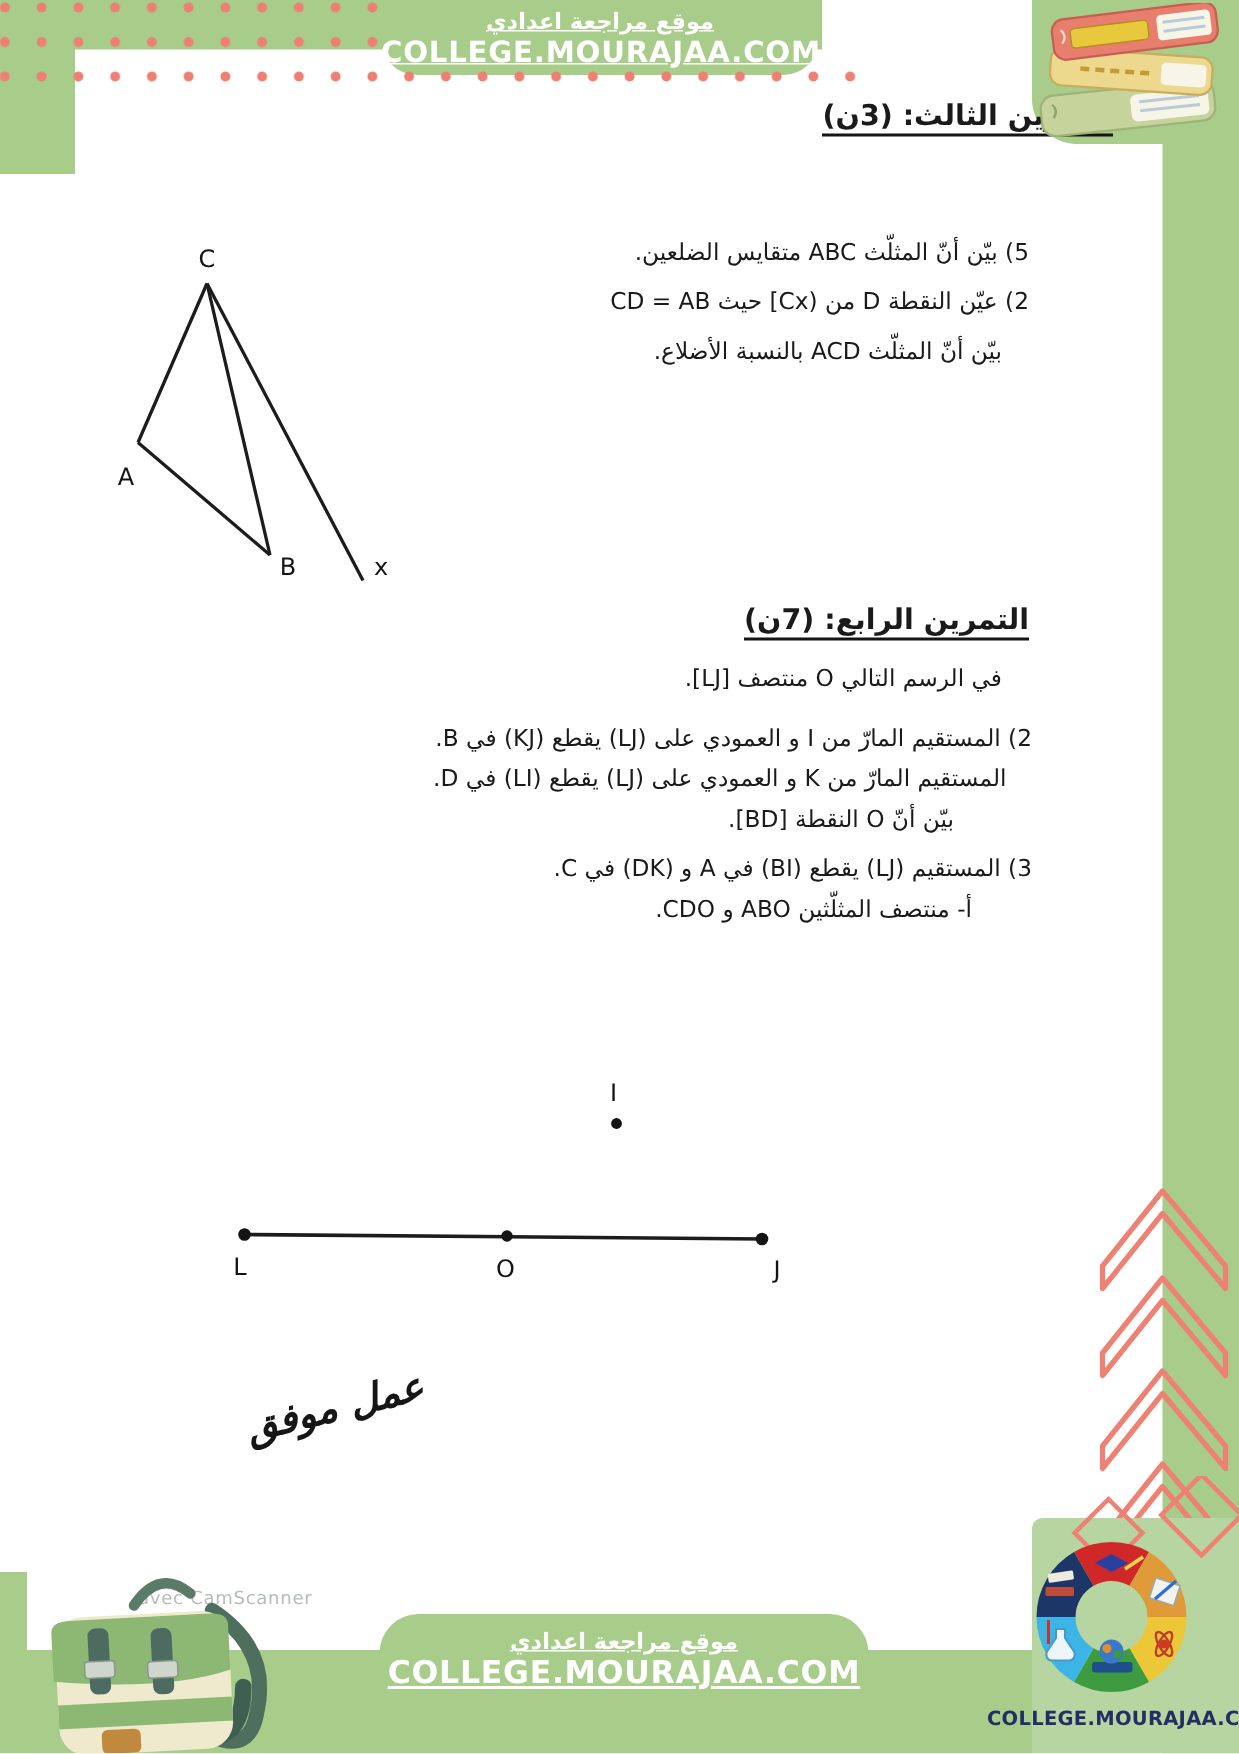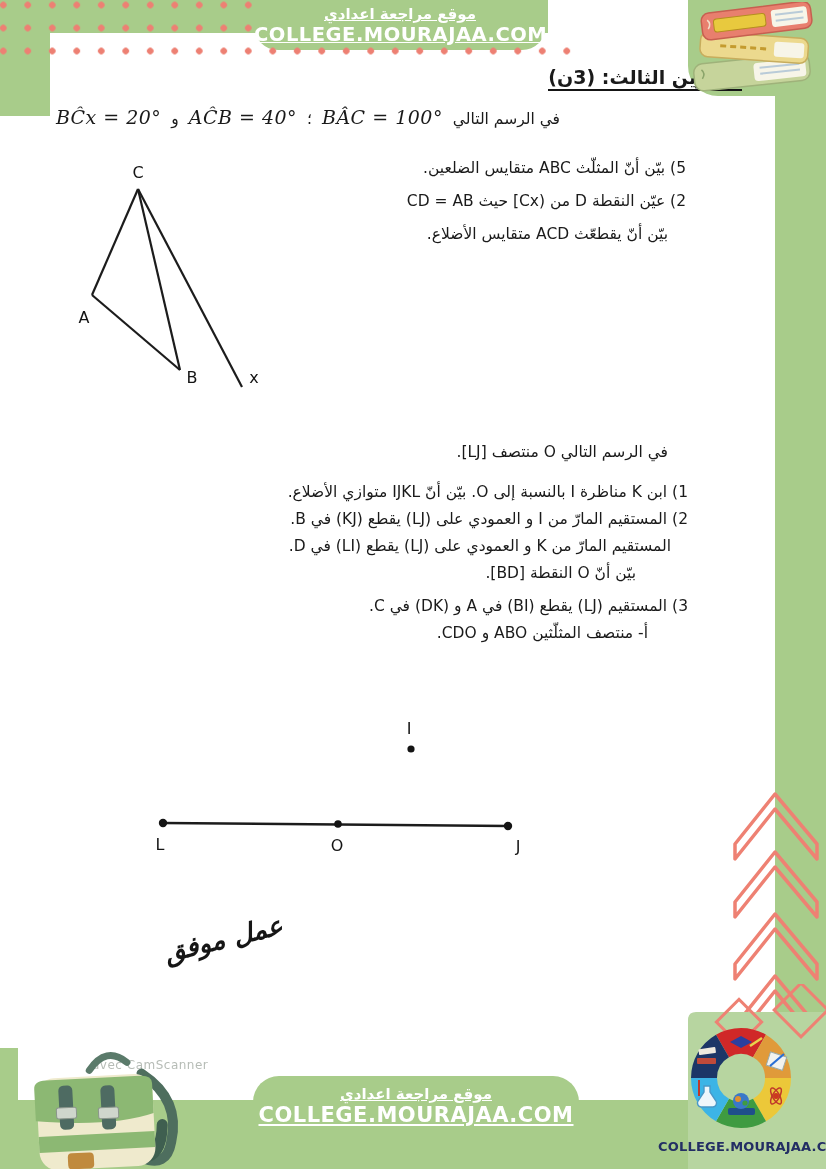--- a/index.html
+++ b/index.html
@@ -79,50 +79,44 @@
 
   <div class="header-bubble">
     <div class="site-ar">موقع مراجعة اعدادي</div>
     <div class="site-url">COLLEGE.MOURAJAA.COM</div>
   </div>
 
   <div class="ex-title ar t3">
     <span>التمرين الثالث: (3ن)</span>
   </div>
 
-  <div class="formula ar">
-    <span>في الرسم التالي</span>
-    <span class="m" dir="ltr">BÂC = 100°</span>
-    <span>؛</span>
-    <span class="m" dir="ltr">AĈB = 40°</span>
-    <span>و</span>
-    <span class="m" dir="ltr">BĈx = 20°</span>
-  </div>
 
   <div class="items items3 ar">
     <div>5) بيّن أنّ المثلّث ABC متقايس الضلعين.</div>
     <div>2) عيّن النقطة D من ⁦[Cx)⁩ حيث ⁦CD = AB⁩</div>
-    <div class="ind18">بيّن أنّ يقطعّث ACD متقايس الأضلاع.</div>
+    <div class="ind18">بيّن أنّ المثلّث ACD بالنسبة الأضلاع.</div>
   </div>
 
   <svg class="fig" style="left:58px;top:150px;" width="210" height="250" viewBox="0 0 210 250">
     <line x1="80" y1="39" x2="34" y2="145" stroke="#1c1c1c" stroke-width="2.2"></line>
     <line x1="34" y1="145" x2="122" y2="220" stroke="#1c1c1c" stroke-width="2.2"></line>
     <line x1="122" y1="220" x2="80" y2="39" stroke="#1c1c1c" stroke-width="2.2"></line>
     <line x1="80" y1="39" x2="184" y2="237" stroke="#1c1c1c" stroke-width="2.2"></line>
     <text x="80" y="28" text-anchor="middle">C</text>
     <text x="26" y="173" text-anchor="middle">A</text>
     <text x="134" y="233" text-anchor="middle">B</text>
     <text x="196" y="233" text-anchor="middle">x</text>
   </svg>
 
+  <div class="ex-title ar t4">
+    <span>التمرين الرابع: (7ن)</span>
+  </div>
   <div class="ex4-intro ar">في الرسم التالي O منتصف ⁦[LJ]⁩.</div>
 
   <div class="items items4 ar">
-    <div>1) ابن K مناظرة I بالنسبة إلى O. بيّن أنّ IJKL متوازي الأضلاع.</div>
     <div>2) المستقيم المارّ من I و العمودي على ⁦(LJ)⁩ يقطع ⁦(KJ)⁩ في B.</div>
     <div class="ind17">المستقيم المارّ من K و العمودي على ⁦(LJ)⁩ يقطع ⁦(LI)⁩ في D.</div>
     <div class="ind52">بيّن أنّ O النقطة ⁦[BD]⁩.</div>
     <div class="gap-top">3) المستقيم ⁦(LJ)⁩ يقطع ⁦(BI)⁩ في A و ⁦(DK)⁩ في C.</div>
     <div class="ind40">أ- منتصف المثلّثين ABO و CDO.</div>
   </div>
 
   <svg class="fig" style="left:128px;top:704px;" width="412" height="156" viewBox="0 0 412 156">
     <circle cx="283" cy="45" r="3.6" fill="#141414"></circle>
     <text x="281" y="30" text-anchor="middle">I</text>

